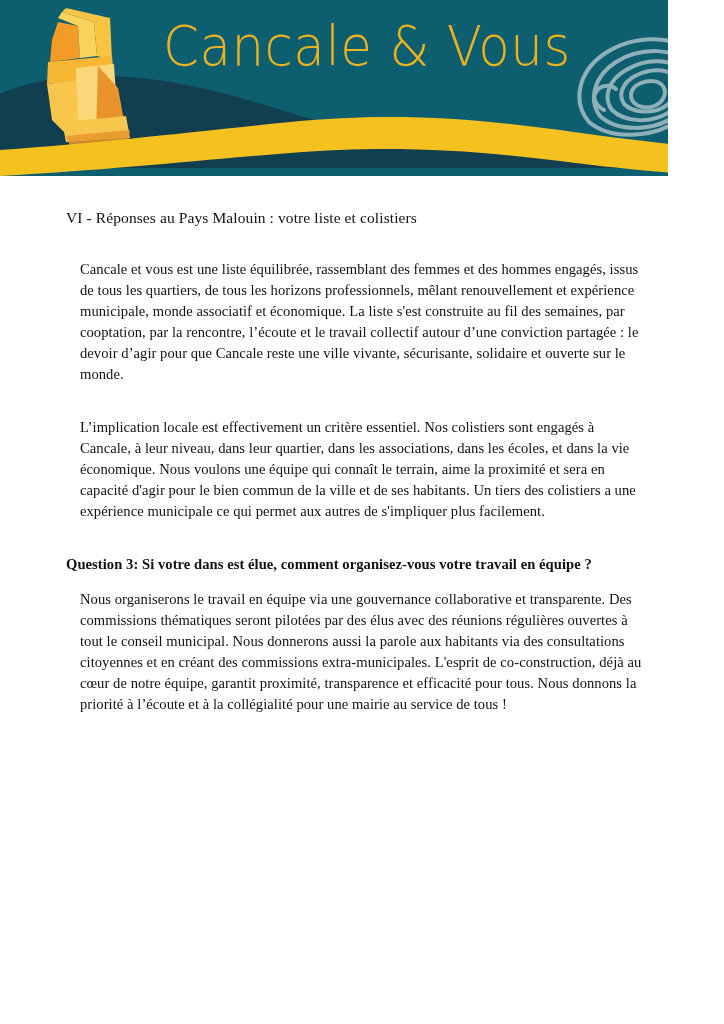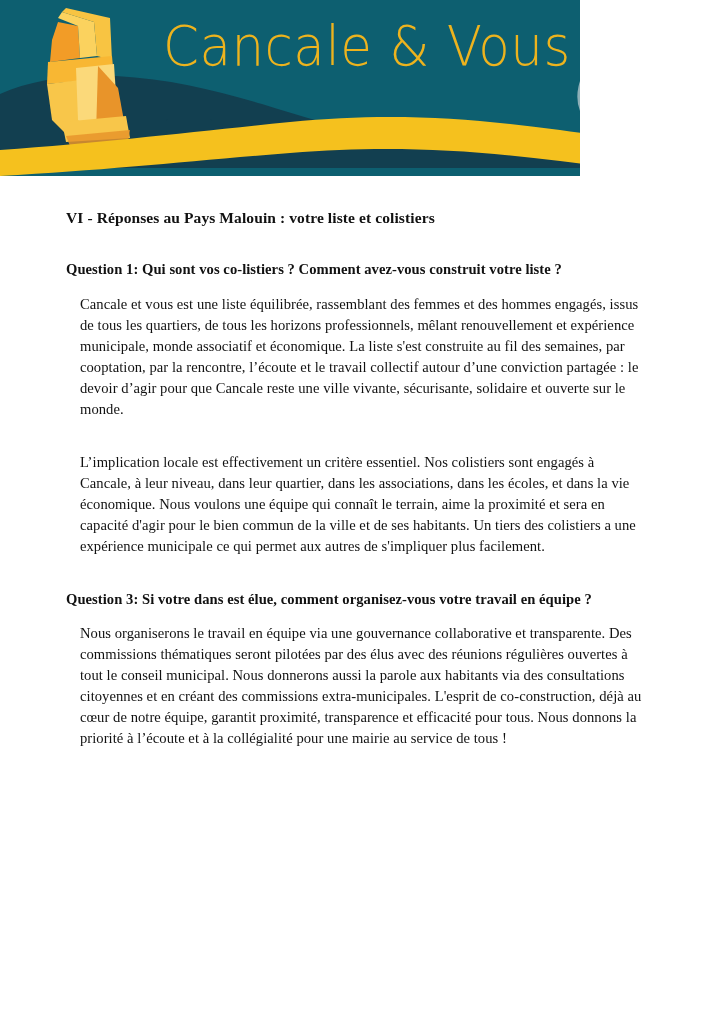--- a/index.html
+++ b/index.html
@@ -12,21 +12,21 @@
     height: 1024px;
     position: relative;
     overflow: hidden;
     font-family: "Liberation Serif", "DejaVu Serif", serif;
     color: #111111;
   }
 
   
   .banner {
     position: relative;
-    width: 580px;
+    width: 668px;
     height: 182px;
     background: #ffffff;
     overflow: hidden;
   }
   .banner-svg {
     display: block;
     width: 724px;
     height: 182px;
   }
   .banner-title {
@@ -49,21 +49,21 @@
     position: absolute;
     left: 0;
     top: 182px;
     width: 724px;
   }
   .doc-inner {
     padding: 26px 64px 0 66px;
   }
   .section-title {
     font-size: 15.5px;
-    font-weight: bold;
+    font-weight: normal;
     line-height: 1.35;
     margin: 0 0 0 0;
     letter-spacing: 0.1px;
   }
   .qa-block {
     margin-top: 32px;
   }
   .qa-block.first {
     margin-top: 30px;
   }
@@ -126,21 +126,20 @@
 
   <div class="banner-title">Cancale &amp; Vous</div>
 </div>
 
 <div class="doc">
   <div class="doc-inner">
 
     <h1 class="section-title">VI - Réponses au Pays Malouin : votre liste et colistiers</h1>
 
     <div class="qa-block first">
-      <p class="q-head">Question 1: Qui sont vos co-listiers ? Comment avez-vous construit votre liste ?</p>
       <p class="q-body">Cancale et vous est une liste équilibrée, rassemblant des femmes et des hommes engagés, issus de tous les quartiers, de tous les horizons professionnels, mêlant renouvellement et expérience municipale, monde associatif et économique. La liste s'est construite au fil des semaines, par cooptation, par la rencontre, l’écoute et le travail collectif autour d’une conviction partagée : le devoir d’agir pour que Cancale reste une ville vivante, sécurisante, solidaire et ouverte sur le monde.</p>
     </div>
 
     <div class="qa-block">
       <p class="q-body">L’implication locale est effectivement un critère essentiel. Nos colistiers sont engagés à Cancale,  à leur niveau, dans leur quartier, dans les associations, dans les écoles, et dans la vie économique. Nous voulons une équipe qui connaît le terrain, aime la proximité et sera en capacité d'agir pour le bien commun de la ville et de ses habitants. Un tiers des colistiers a une expérience municipale ce qui permet aux autres de s'impliquer plus facilement.</p>
     </div>
 
     <div class="qa-block">
       <p class="q-head">Question 3: Si votre dans est élue, comment organisez-vous votre travail en équipe ?</p>
       <p class="q-body">Nous organiserons le travail en équipe via une gouvernance collaborative et transparente. Des commissions thématiques seront pilotées par des élus avec des réunions régulières ouvertes à tout le conseil municipal. Nous donnerons aussi la parole aux habitants via des consultations citoyennes et en créant des commissions extra-municipales. L'esprit de co-construction, déjà au cœur de notre équipe, garantit proximité, transparence et efficacité pour tous. Nous donnons la priorité à l’écoute et à la collégialité pour une mairie au service de tous !</p>

